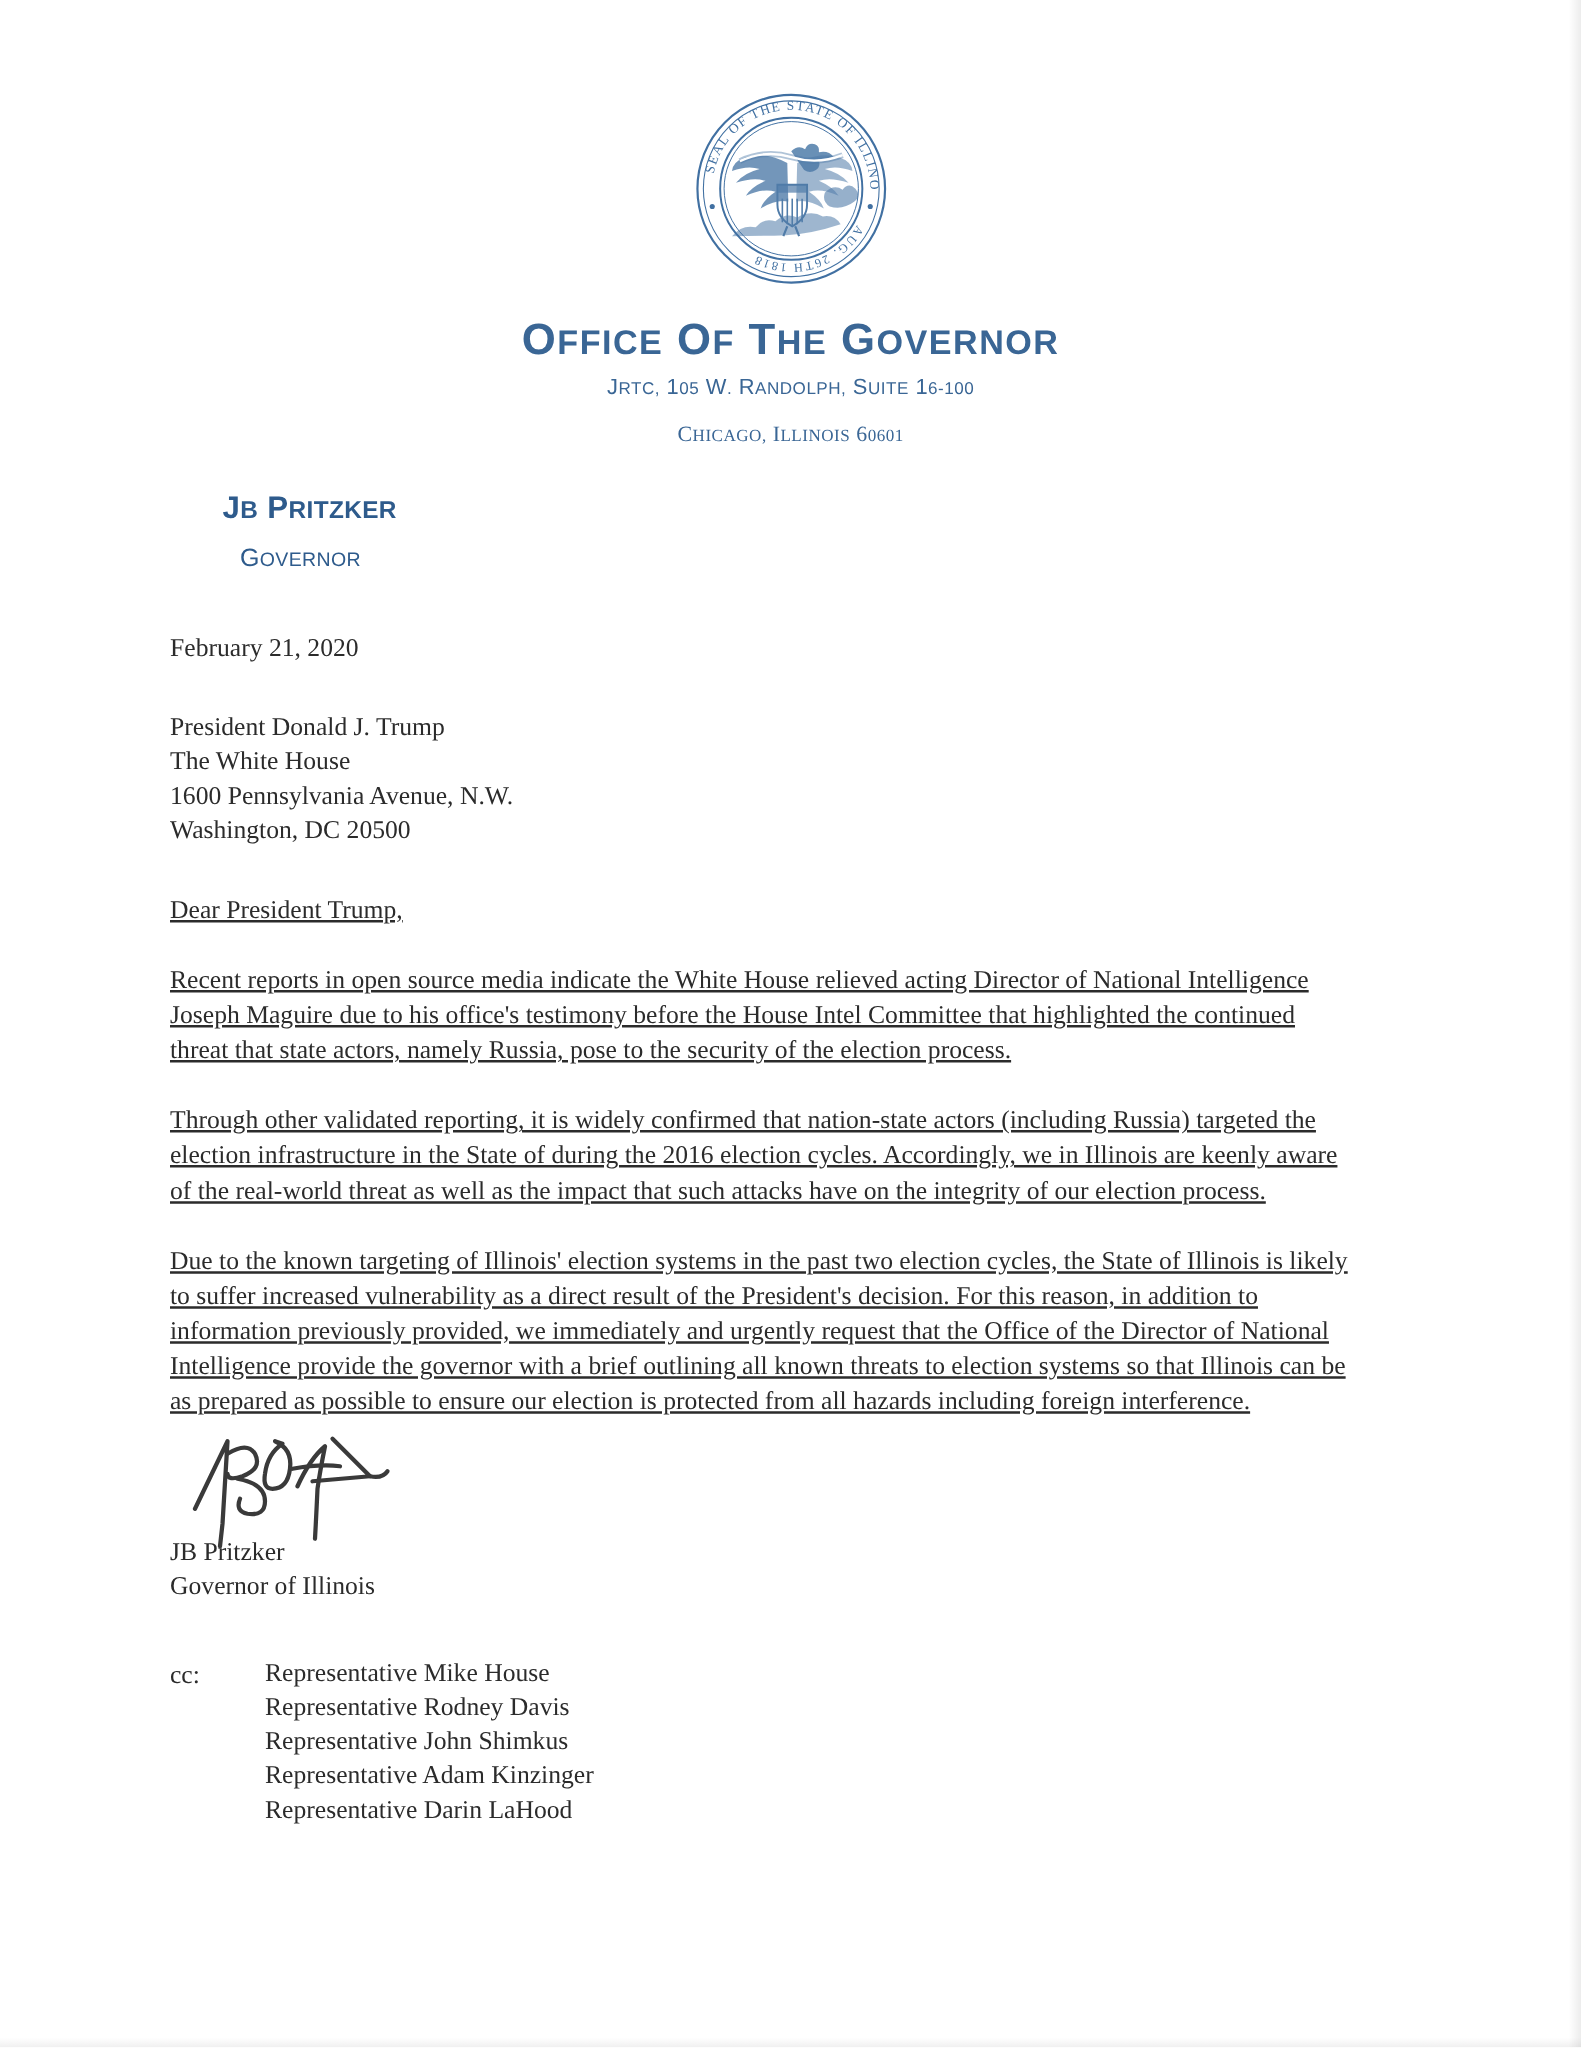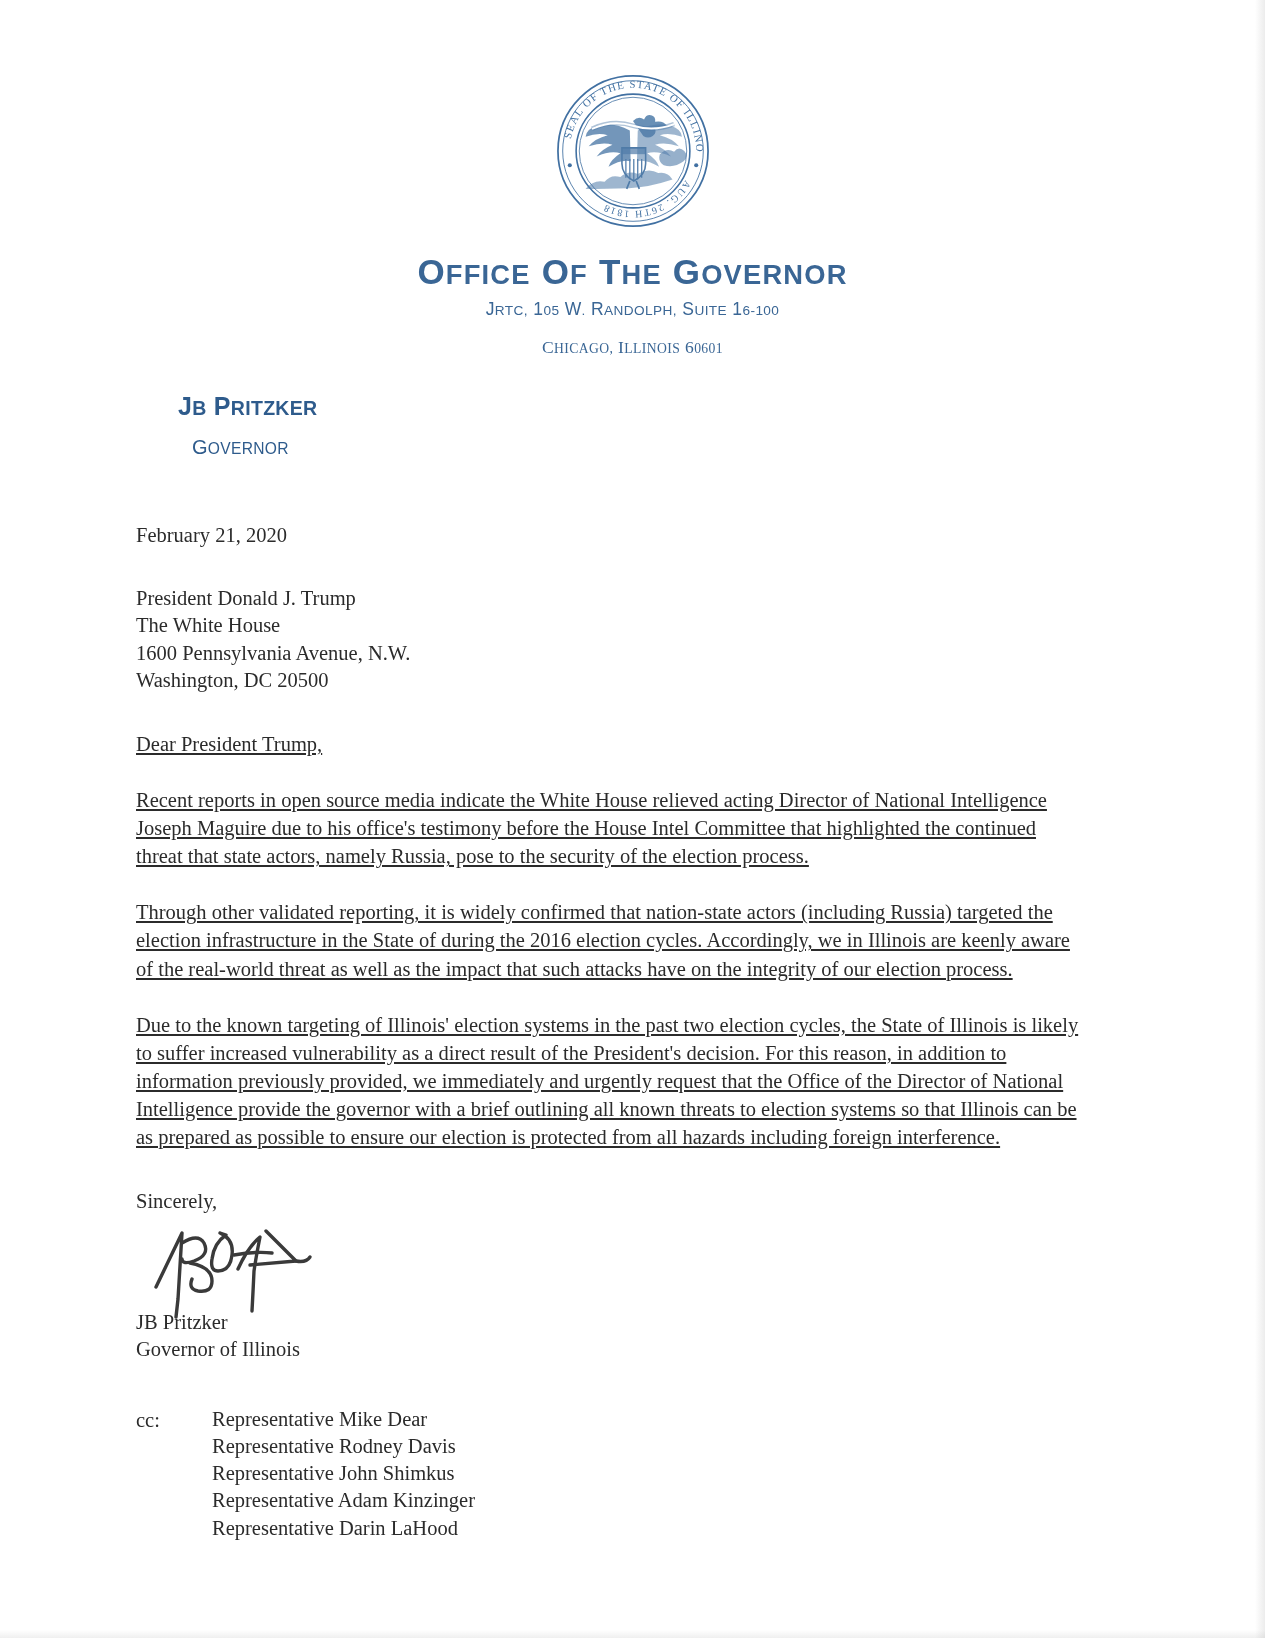--- a/index.html
+++ b/index.html
@@ -82,21 +82,21 @@
   }
   .gov-role {
     font-size: 20px;
     margin-top: 15px;
     margin-left: 14px;
     letter-spacing: 0.3px;
   }
 
   
   .body-area {
-    margin-top: 62px;
+    margin-top: 46px;
     margin-left: 136px;
     width: 950px;
     color: #2b2b2b;
     font-size: 20.5px;
     line-height: 1.37;
   }
   .date-line { margin-bottom: 36px; }
   .recipient div { line-height: 1.33; }
   .salutation { margin-top: 36px; text-decoration: underline; }
   .para {
@@ -208,21 +208,20 @@
       <div>1600 Pennsylvania Avenue, N.W.</div>
       <div>Washington, DC 20500</div>
     </div>
 
     <div class="salutation">Dear President Trump,</div>
 
     <div class="para">Recent reports in open source media indicate the White House relieved acting Director of National Intelligence Joseph Maguire due to his office's testimony before the House Intel Committee that highlighted the continued threat that state actors, namely Russia, pose to the security of the election process.</div>
     <div class="para">Through other validated reporting, it is widely confirmed that nation-state actors (including Russia) targeted the election infrastructure in the State of during the 2016 election cycles.  Accordingly, we in Illinois are keenly aware of the real-world threat as well as the impact that such attacks have on the integrity of our election process.</div>
     <div class="para">Due to the known targeting of Illinois' election systems in the past two election cycles, the State of Illinois is likely to suffer increased vulnerability as a direct result of the President's decision.  For this reason, in addition to information previously provided, we immediately and urgently request that the Office of the Director of National Intelligence provide the governor with a brief outlining all known threats to election systems so that Illinois can be as prepared as possible to ensure our election is protected from all hazards including foreign interference.</div>
 
-    <div class="closing">Sincerely,</div>
 
     <div class="sig-wrap">
       <svg class="signature" width="230" height="110" viewBox="0 0 230 110">
         <g fill="none" stroke="#3a3a3a" stroke-width="3.4" stroke-linecap="round" stroke-linejoin="round">
           <path d="M18 74 L44 20 L40 86 L38 104"></path>
           <path d="M44 30 q16 -10 22 0 q6 12 -10 18 q-12 4 -12 -2"></path>
           <path d="M52 50 q22 4 22 18 q0 12 -14 10 q-10 -2 -6 -12"></path>
           <path d="M82 20 q14 6 12 22 q-2 16 -14 16 q-8 0 -6 -12 q2 -16 14 -24 z"></path>
           <path d="M100 56 q10 -22 22 -32 q-4 20 -6 34 q-1 22 -2 40"></path>
           <path d="M96 42 q22 -4 38 -2"></path>
@@ -233,21 +232,21 @@
     </div>
 
     <div class="signer">
       <div>JB Pritzker</div>
       <div>Governor of Illinois</div>
     </div>
 
     <div class="cc-block">
       <div class="cc-label">cc:</div>
       <div class="cc-list">
-        <div>Representative Mike Dear</div>
+        <div>Representative Mike House</div>
         <div>Representative Rodney Davis</div>
         <div>Representative John Shimkus</div>
         <div>Representative Adam Kinzinger</div>
         <div>Representative Darin LaHood</div>
       </div>
     </div>
 
   </div>
 
   <div class="scan-edge-right"></div>

